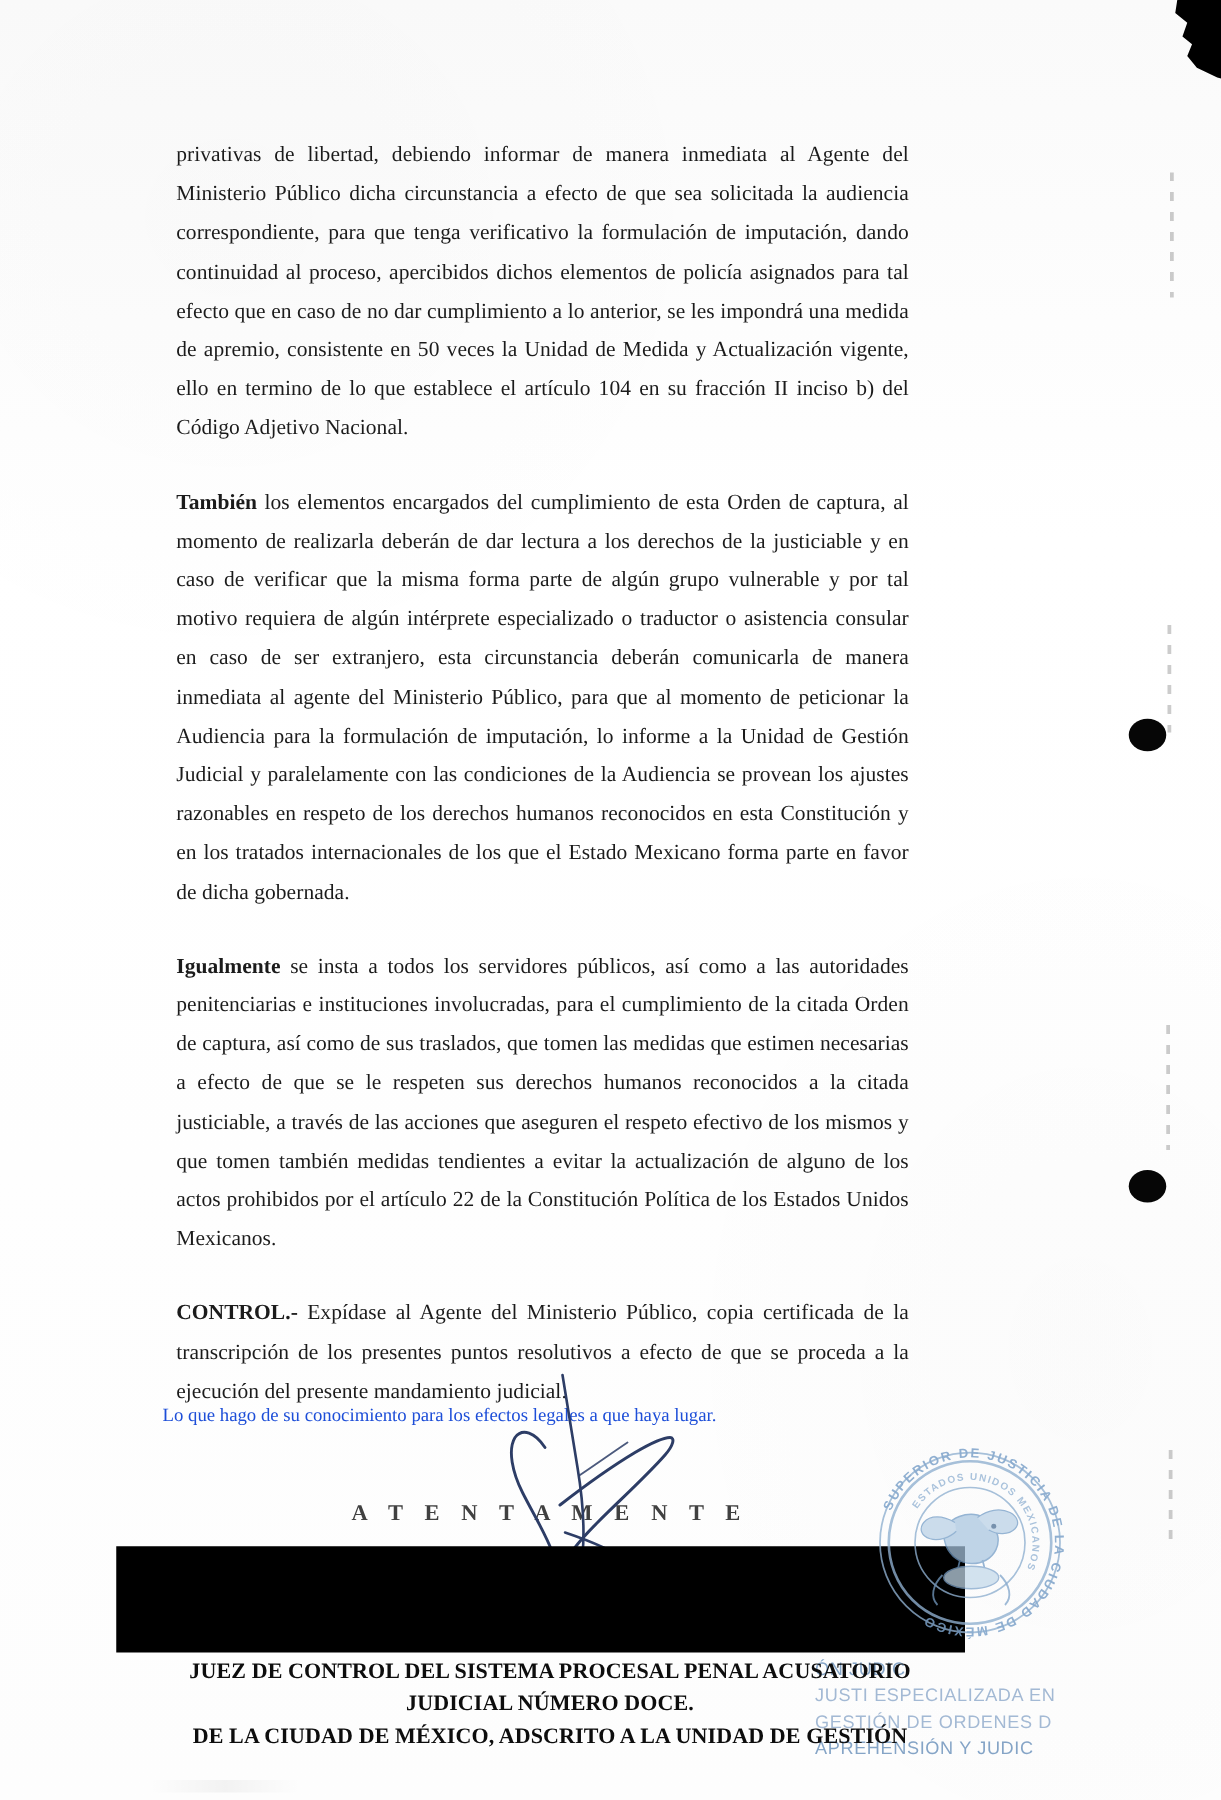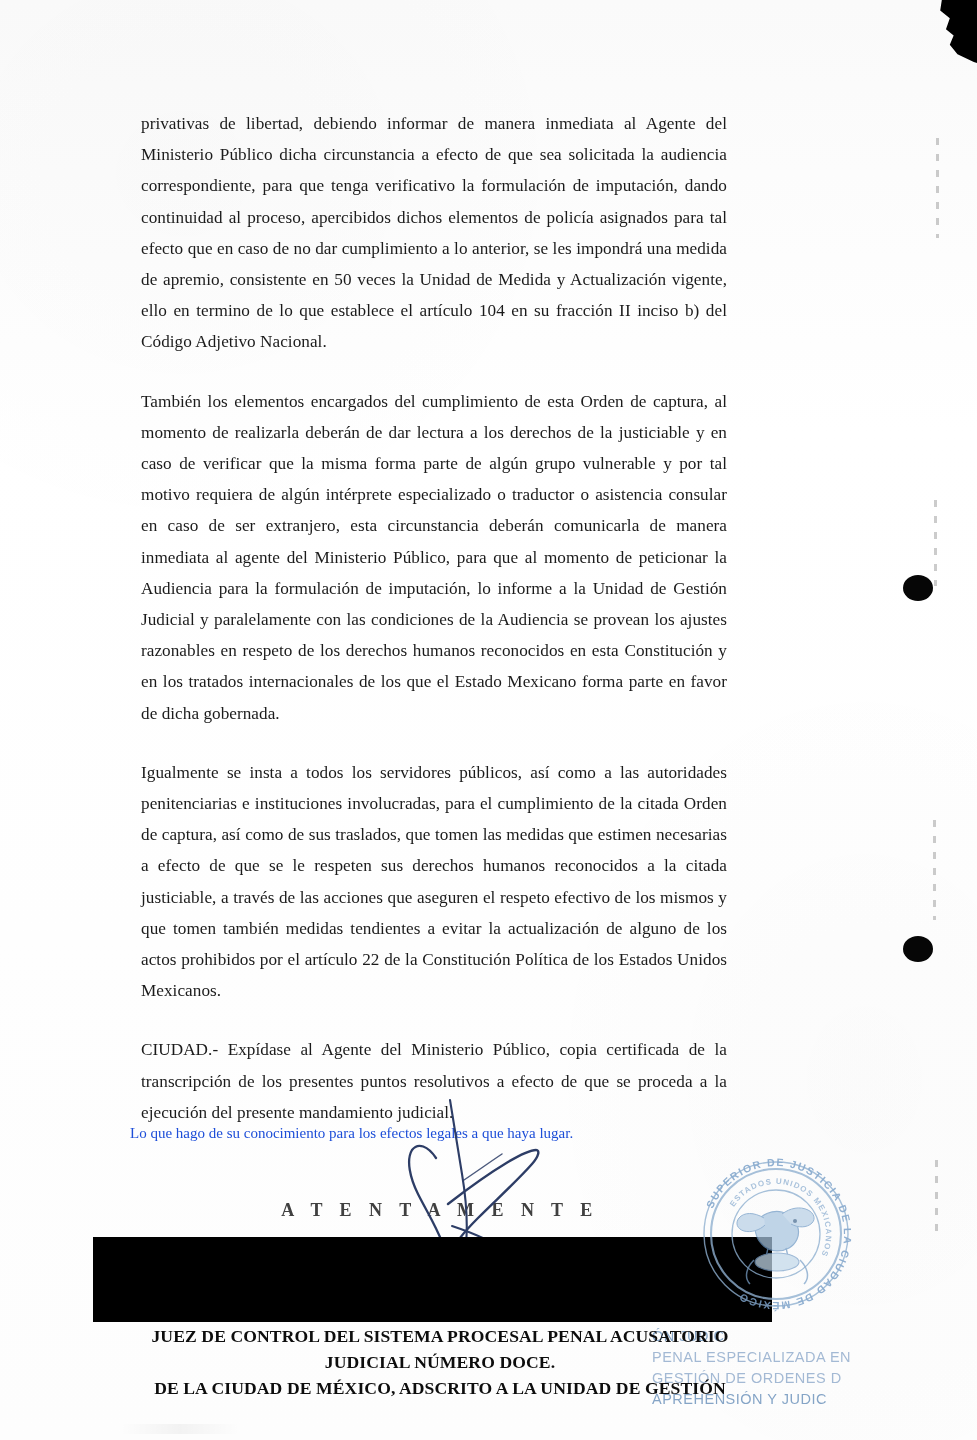--- a/index.html
+++ b/index.html
@@ -46,21 +46,21 @@
     font-size: 17.2px;
     line-height: 31.2px;
     margin: 0 0 28px 0;
     color: #1b1b1b;
     letter-spacing: 0.04px;
   }
 
   .para:last-child { margin-bottom: 0; }
 
   .lead {
-    font-weight: normal;
+    font-weight: bold;
   }
 
   
   .closing-line {
     position: absolute;
     left: 130px;
     top: 1120px;
     width: 620px;
     font-size: 15px;
     line-height: 26px;
@@ -221,21 +221,21 @@
   <div id="corner-artifact"></div>
 
   <div class="text-column">
 
     <p class="para"><span>privativas de libertad, debiendo informar de manera inmediata al Agente del Ministerio Público dicha circunstancia a efecto de que sea solicitada la audiencia correspondiente, para que tenga verificativo la formulación de imputación, dando continuidad al proceso, apercibidos dichos elementos de policía asignados para tal efecto que en caso de no dar cumplimiento a lo anterior, se les impondrá una medida de apremio, consistente en 50 veces la Unidad de Medida y Actualización vigente, ello en termino de lo que establece el artículo 104 en su fracción II inciso b) del Código Adjetivo Nacional.</span></p>
 
     <p class="para"><span class="lead">También</span><span> los elementos encargados del cumplimiento de esta Orden de captura, al momento de realizarla deberán de dar lectura a los derechos de la justiciable y en caso de verificar que la misma forma parte de algún grupo vulnerable y por tal motivo requiera de algún intérprete especializado o traductor o asistencia consular en caso de ser extranjero, esta circunstancia deberán comunicarla de manera inmediata al agente del Ministerio Público, para que al momento de peticionar la Audiencia para la formulación de imputación, lo informe a la Unidad de Gestión Judicial y paralelamente con las condiciones de la Audiencia se provean los ajustes razonables en respeto de los derechos humanos reconocidos en esta Constitución y en los tratados internacionales de los que el Estado Mexicano forma parte en favor de dicha gobernada.</span></p>
 
     <p class="para"><span class="lead">Igualmente</span><span> se insta a todos los servidores públicos, así como a las autoridades penitenciarias e instituciones involucradas, para el cumplimiento de la citada Orden de captura, así como de sus traslados, que tomen las medidas que estimen necesarias a efecto de que se le respeten sus derechos humanos reconocidos a la citada justiciable, a través de las acciones que aseguren el respeto efectivo de los mismos y que tomen también medidas tendientes a evitar la actualización de alguno de los actos prohibidos por el artículo 22 de la Constitución Política de los Estados Unidos Mexicanos.</span></p>
 
-    <p class="para"><span class="lead">CIUDAD.-</span><span> Expídase al Agente del Ministerio Público, copia certificada de la transcripción de los presentes puntos resolutivos a efecto de que se proceda a la ejecución del presente mandamiento judicial.</span></p>
+    <p class="para"><span class="lead">CONTROL.-</span><span> Expídase al Agente del Ministerio Público, copia certificada de la transcripción de los presentes puntos resolutivos a efecto de que se proceda a la ejecución del presente mandamiento judicial.</span></p>
 
   </div>
 
   <div class="closing-line">Lo que hago de su conocimiento para los efectos legales a que haya lugar.</div>
 
   <div class="atentamente">A T E N T A M E N T E</div>
 
   <svg class="signature" viewBox="0 0 170 180" xmlns="http://www.w3.org/2000/svg">
     <g fill="none" stroke="#2d3d66" stroke-linecap="round" stroke-linejoin="round">
       <path d="M58 2 C62 28, 66 52, 70 76 C74 100, 76 124, 74 146 C72 160, 68 170, 62 176" stroke-width="2.1"></path>
@@ -285,21 +285,21 @@
       <path d="M92 96 C94 104, 96 110, 94 116" stroke="#6e99c4" stroke-width="1.4" fill="none"></path>
       <ellipse cx="83" cy="110" rx="22" ry="9" fill="#c3d8ea" stroke="#7ba1c9" stroke-width="1.1"></ellipse>
       <path d="M60 108 C52 116, 50 126, 56 132" stroke="#7ba1c9" stroke-width="1.5" fill="none"></path>
       <path d="M106 108 C114 116, 116 126, 110 132" stroke="#7ba1c9" stroke-width="1.5" fill="none"></path>
       <circle cx="101" cy="69" r="2" fill="#44688f"></circle>
     </g>
   </svg>
 
   <div class="seal-text-bottom">
     <div class="strong-line">ÓN JUDIC</div>
-    <div>PENAL ESPECIALIZADA EN</div>
+    <div>JUSTI ESPECIALIZADA EN</div>
     <div>GESTIÓN DE ORDENES D</div>
     <div class="strong-line">APREHENSIÓN Y JUDIC</div>
   </div>
 
   <div class="judge-title">
     <div>JUEZ DE CONTROL DEL SISTEMA PROCESAL PENAL ACUSATORIO</div>
     <div>JUDICIAL NÚMERO DOCE.</div>
     <div>DE LA CIUDAD DE MÉXICO, ADSCRITO A LA UNIDAD DE GESTIÓN</div>
   </div>
 

